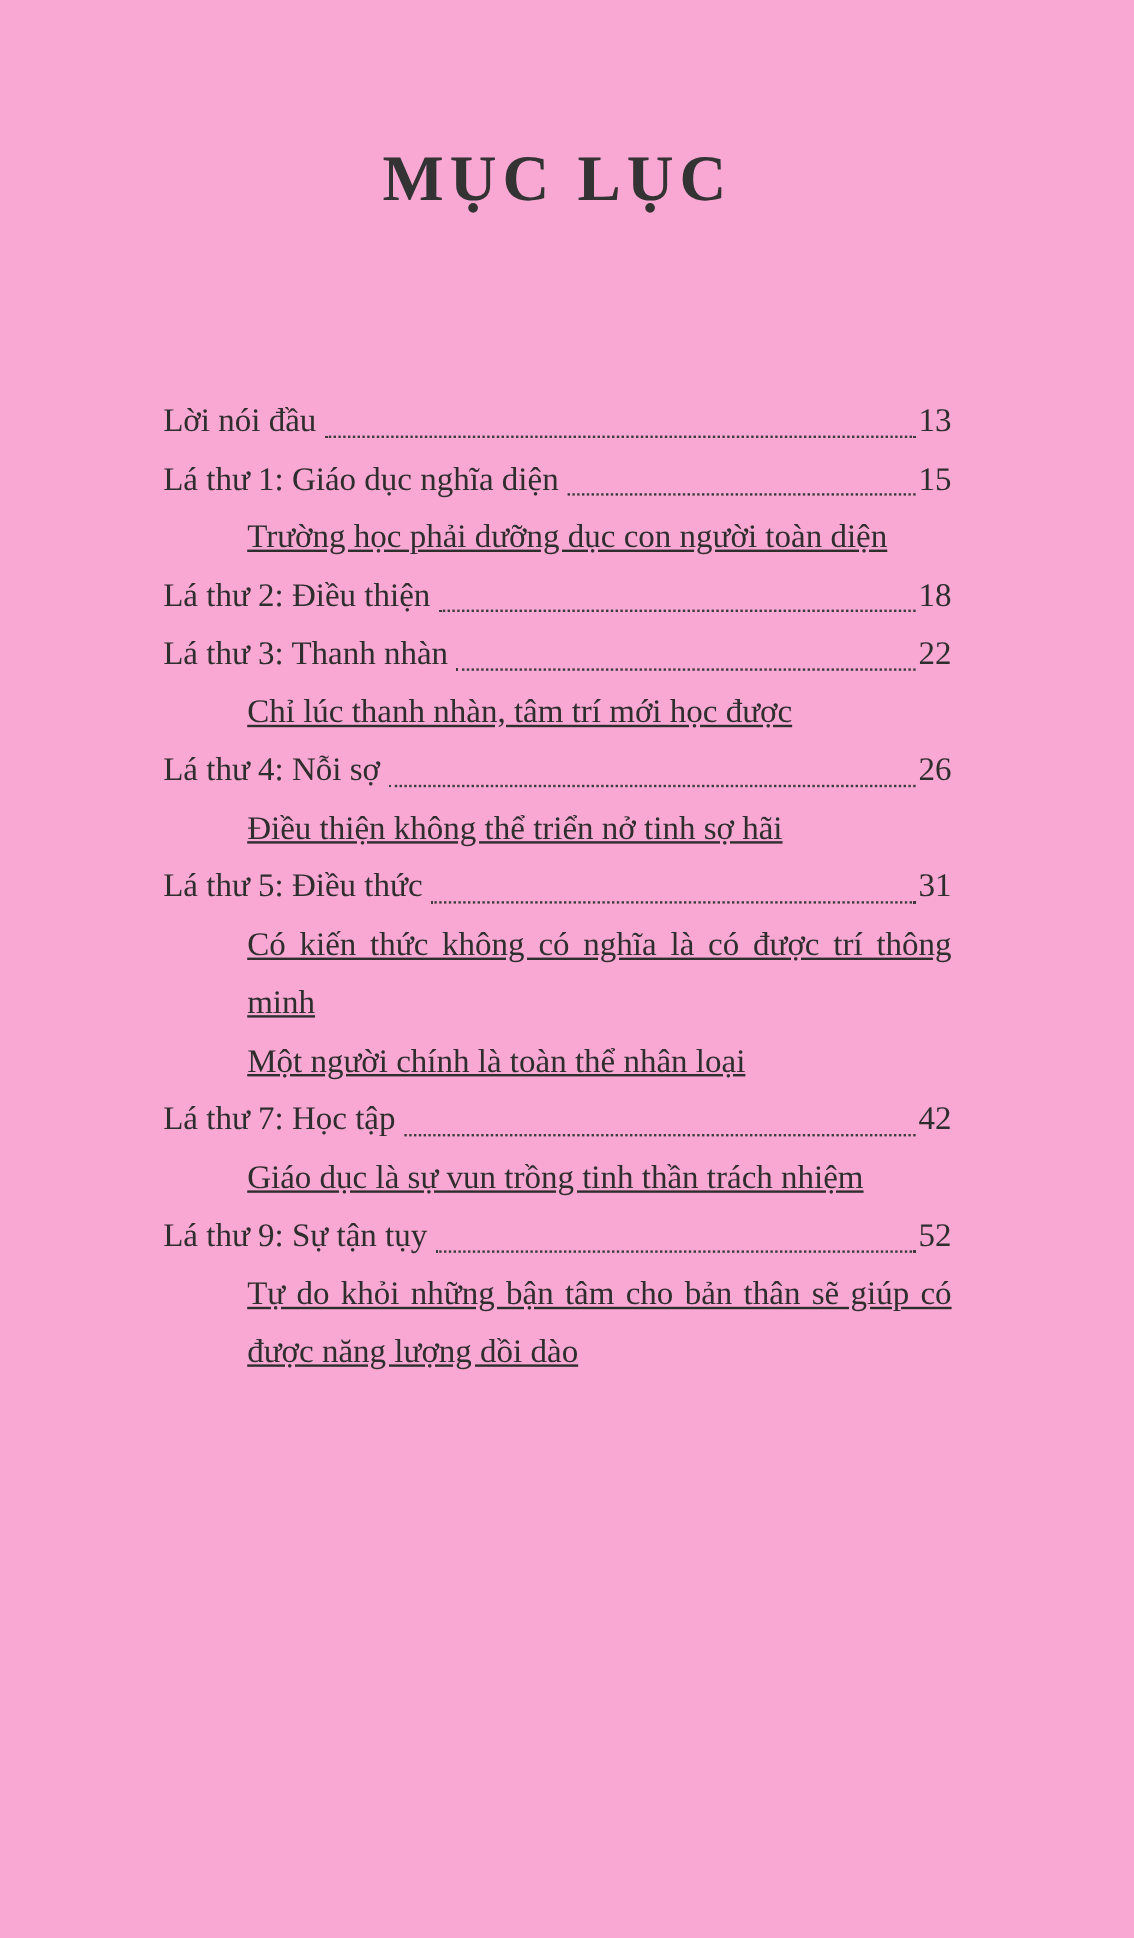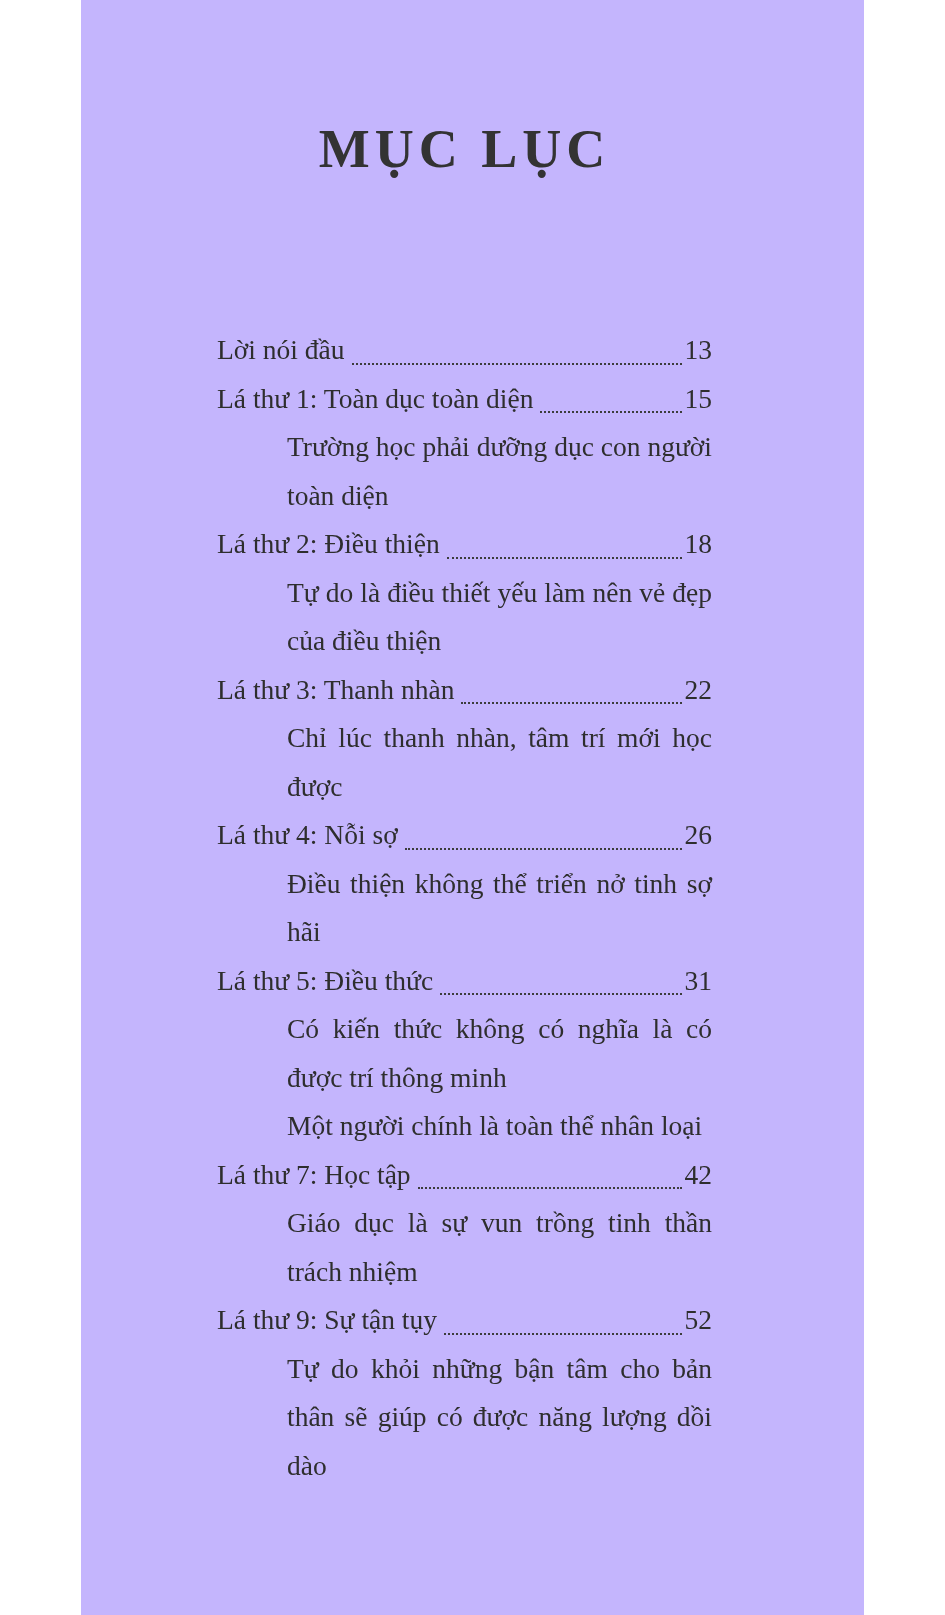--- a/index.html
+++ b/index.html
@@ -2,24 +2,24 @@
 <html><head>
 <meta charset="utf-8">
 <style>
   html, body {
     margin: 0;
     padding: 0;
     background: #ffffff;
   }
   .page {
     position: relative;
-    width: 783px;
+    width: 945px;
     height: 1615px;
     margin: 0 auto;
-    background: #c4b5fd;
+    background: #f9a8d4;
     box-sizing: border-box;
     padding: 118px 152px 0 136px;
     font-family: "Liberation Serif", serif;
     color: #2e2e2e;
     overflow: hidden;
   }
   .title {
     margin: 0;
     text-align: center;
     font-size: 54px;
@@ -46,45 +46,45 @@
     border-bottom: 2.5px dotted #3c3c3c;
     min-width: 18px;
   }
   .entry .num {
     white-space: nowrap;
   }
   .note {
     padding-left: 70px;
     line-height: 48.5px;
     text-align: justify;
+    text-decoration: underline;
   }
 </style>
 </head>
 <body>
 
 <div class="page">
   <h1 class="title">MỤC LỤC</h1>
   <div class="toc" id="toc">
       <div class="entry">
         <span class="label">Lời nói đầu</span>
         <span class="dots"></span>
         <span class="num">13</span>
       </div>
       <div class="entry">
-        <span class="label">Lá thư 1: Toàn dục toàn diện</span>
+        <span class="label">Lá thư 1: Giáo dục nghĩa diện</span>
         <span class="dots"></span>
         <span class="num">15</span>
       </div>
       <div class="note">Trường học phải dưỡng dục con người toàn diện</div>
       <div class="entry">
         <span class="label">Lá thư 2: Điều thiện</span>
         <span class="dots"></span>
         <span class="num">18</span>
       </div>
-      <div class="note">Tự do là điều thiết yếu làm nên vẻ đẹp của điều thiện</div>
       <div class="entry">
         <span class="label">Lá thư 3: Thanh nhàn</span>
         <span class="dots"></span>
         <span class="num">22</span>
       </div>
       <div class="note">Chỉ lúc thanh nhàn, tâm trí mới học được</div>
       <div class="entry">
         <span class="label">Lá thư 4: Nỗi sợ</span>
         <span class="dots"></span>
         <span class="num">26</span>

